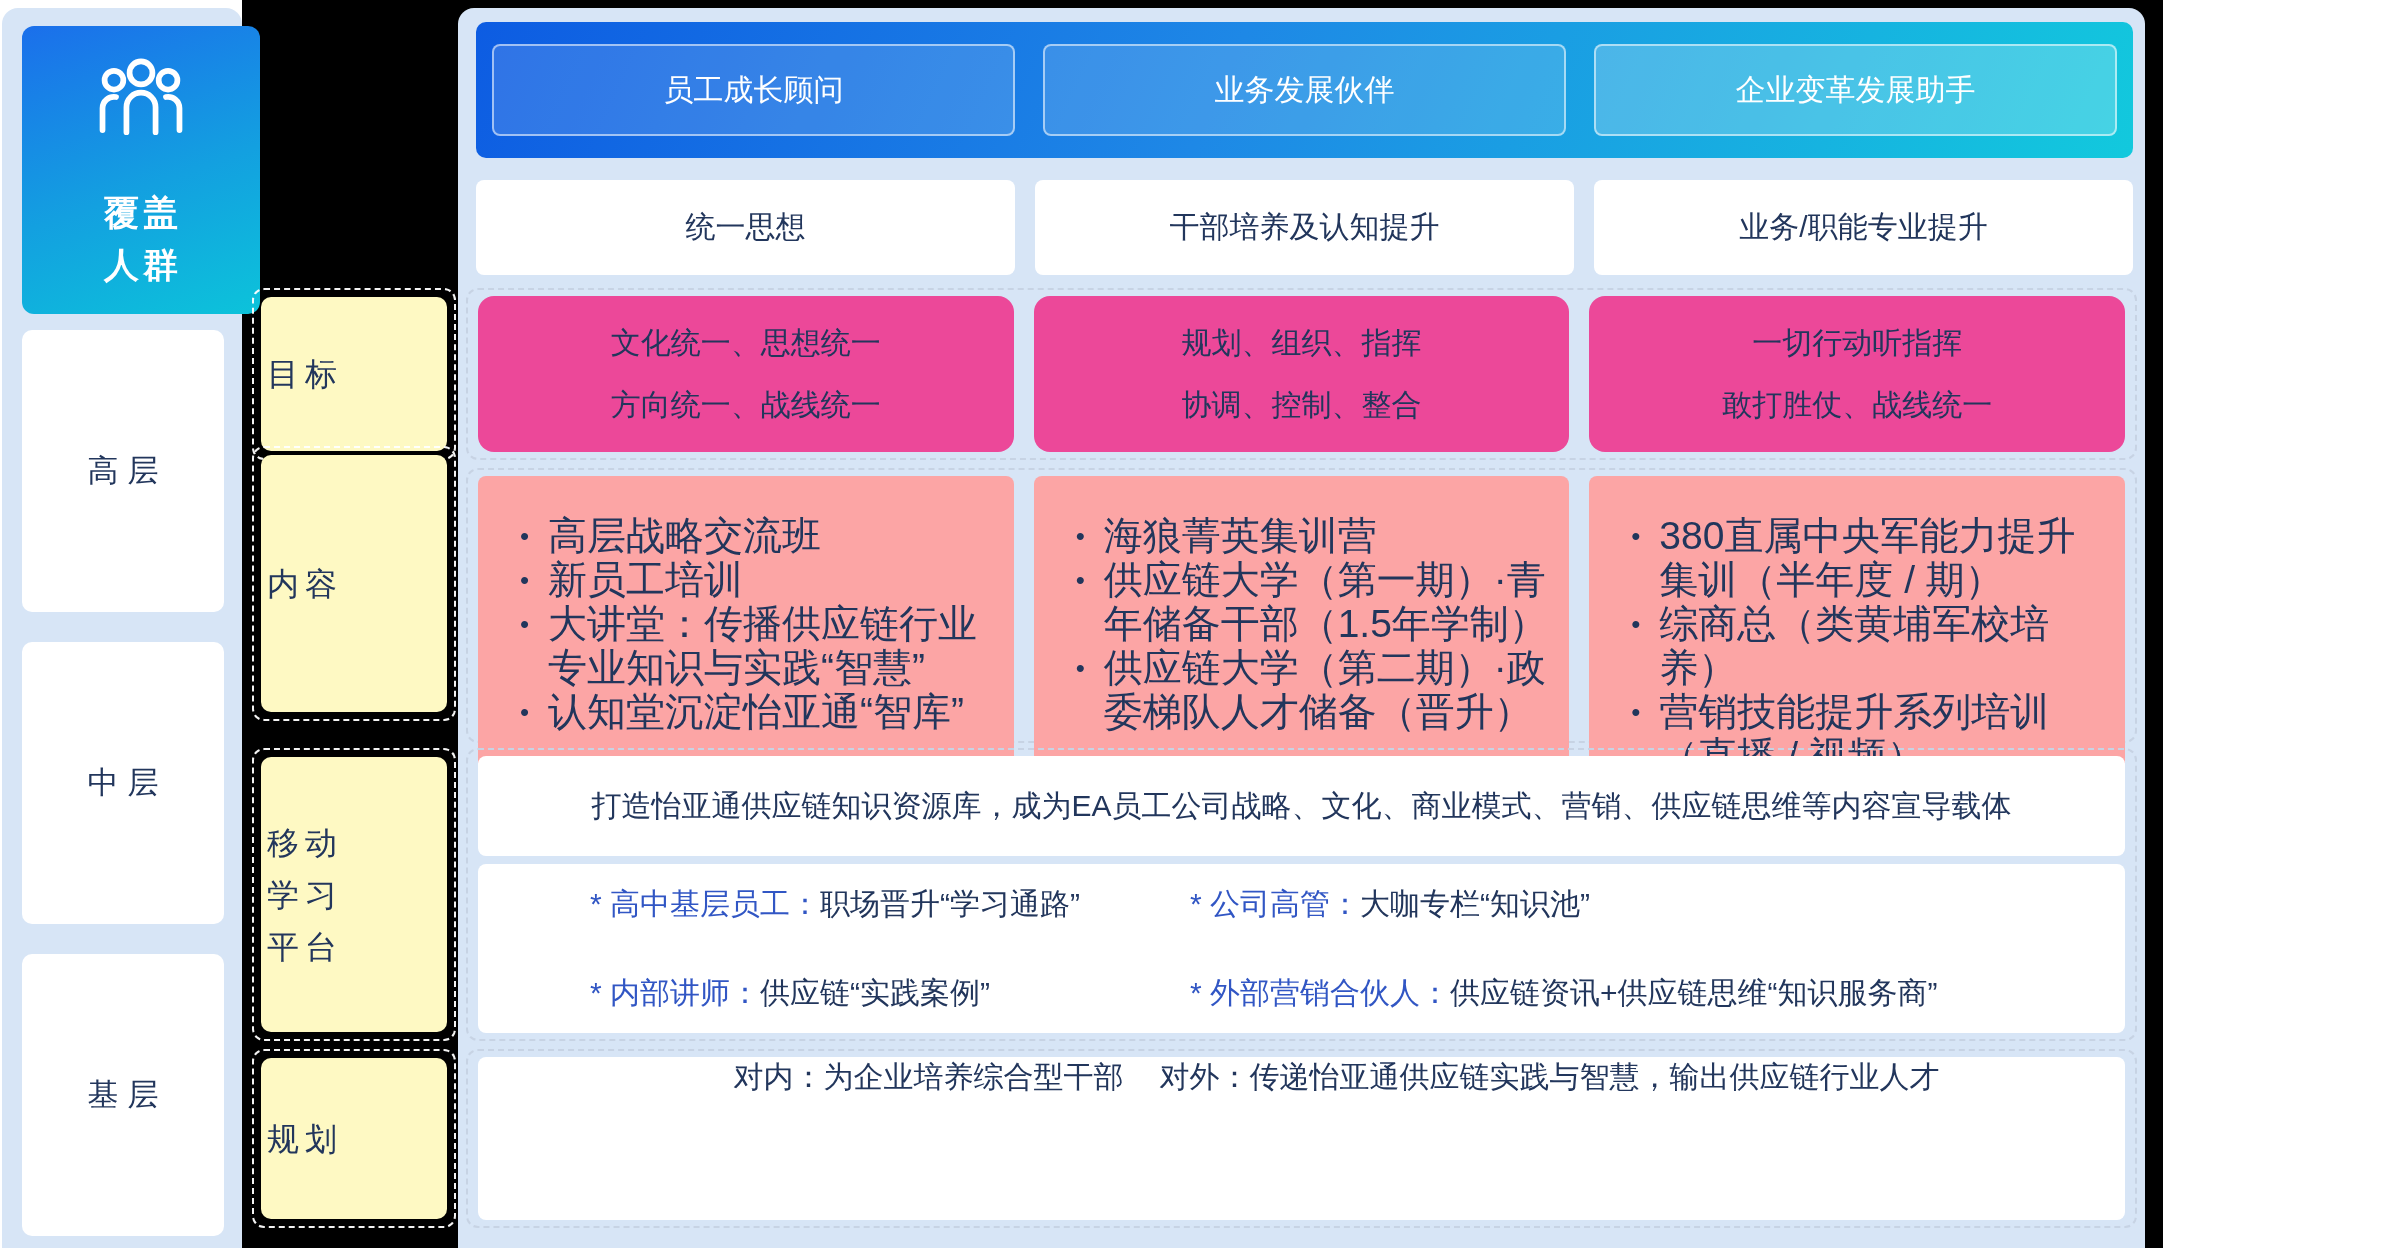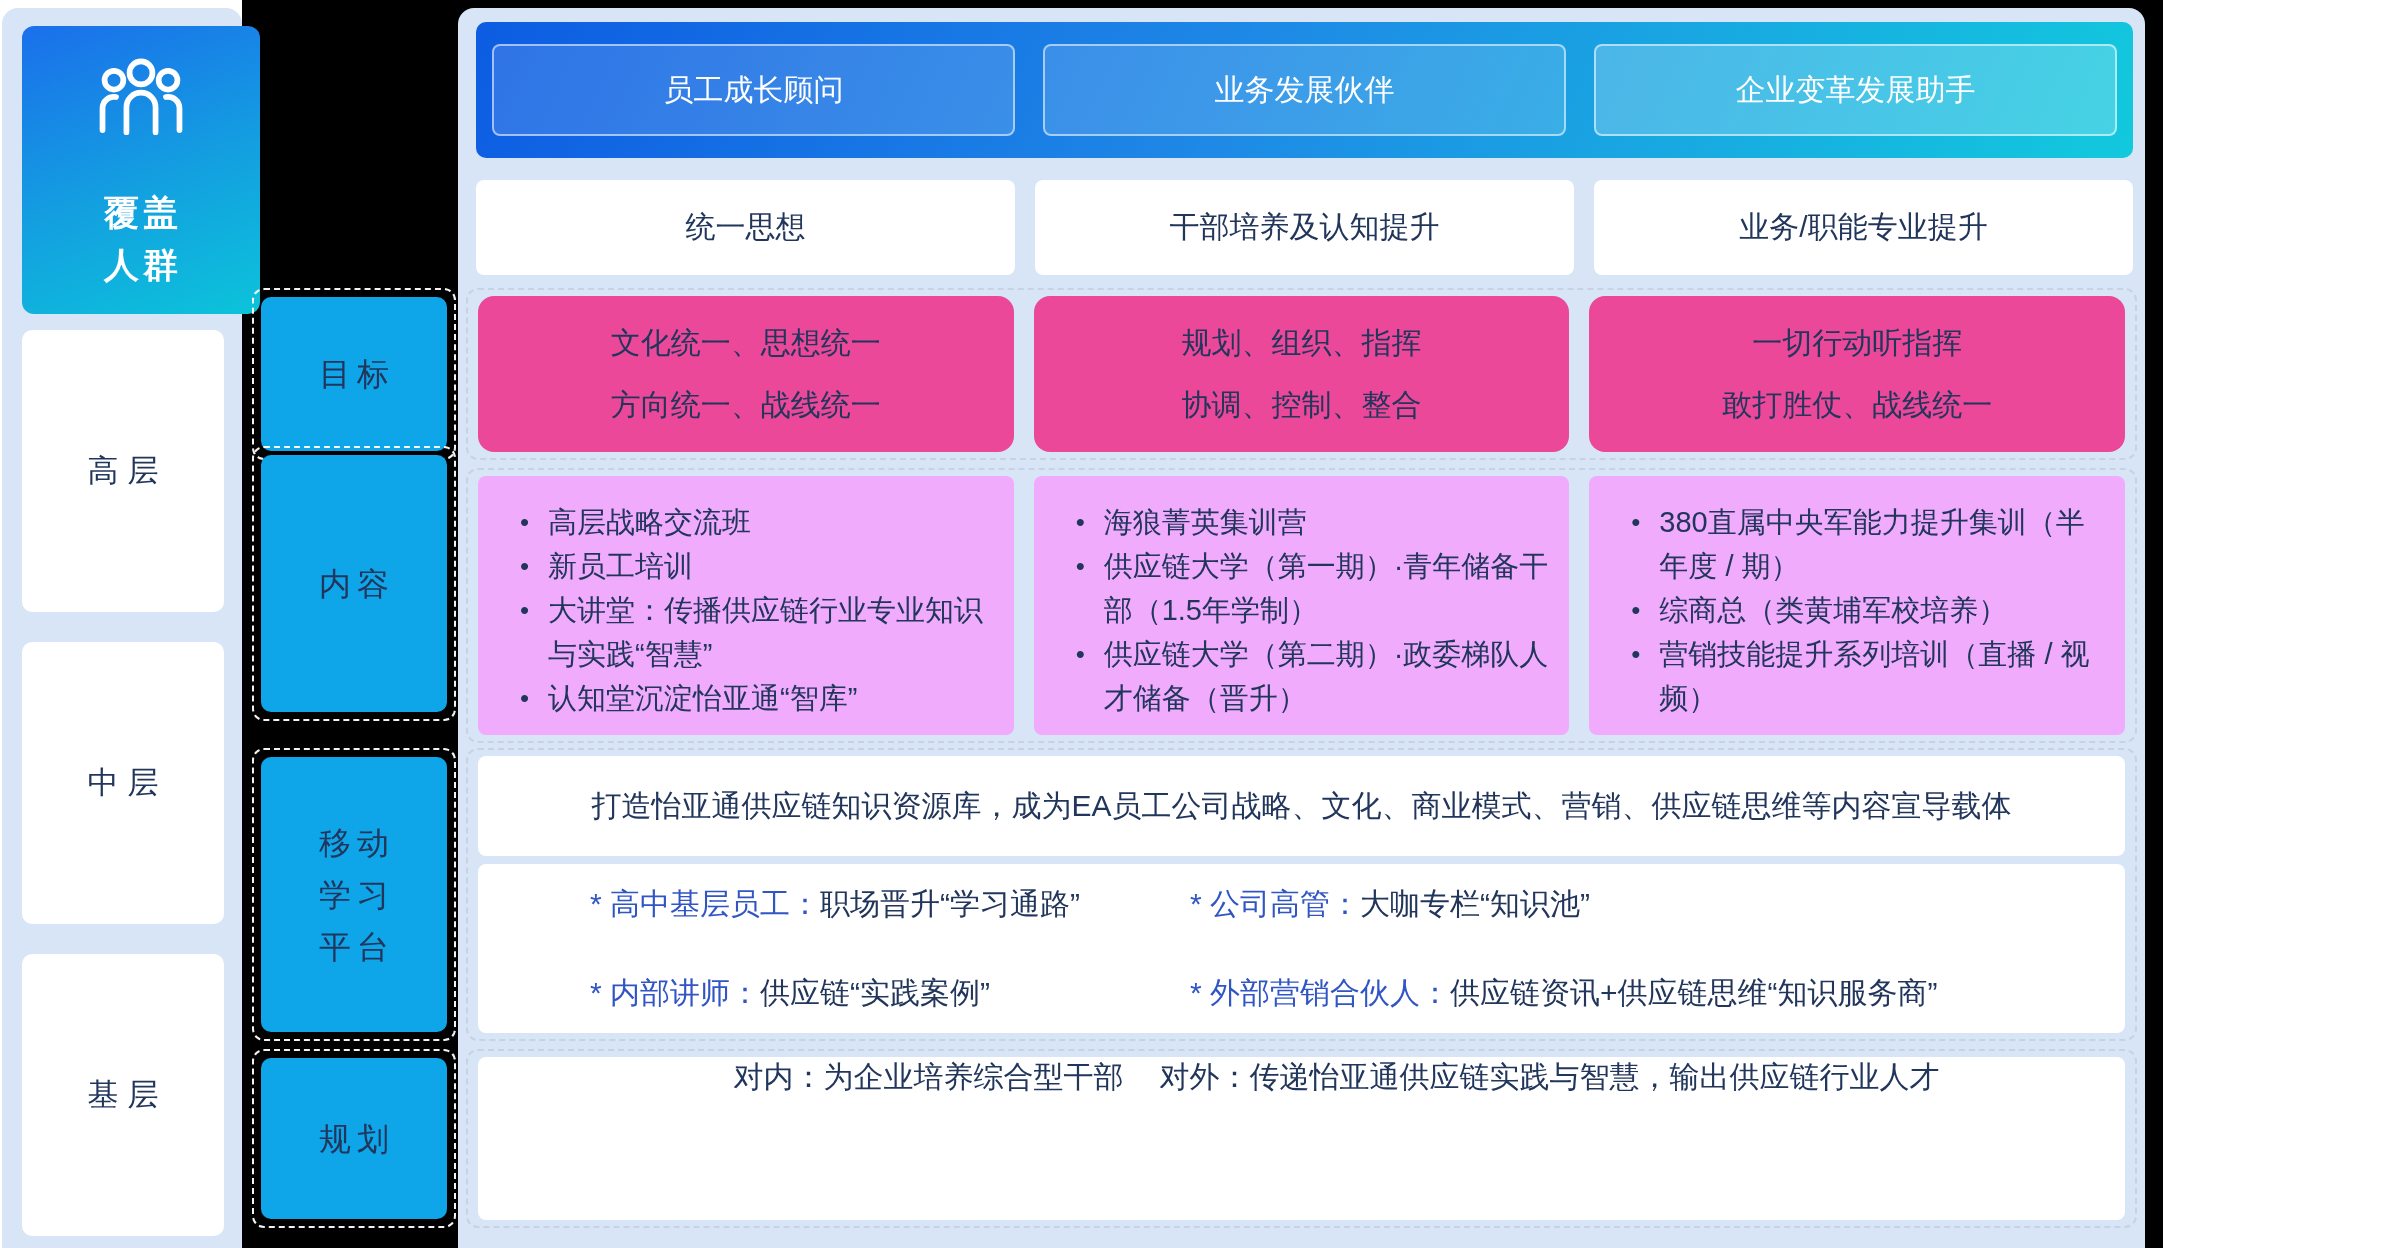--- a/index.html
+++ b/index.html
@@ -23,22 +23,22 @@
     line-height:52px; text-align:center; }
 
   .side-card { position:absolute; left:20px; width:202px; height:282px; background:#ffffff; border-radius:10px;
     display:flex; align-items:center; justify-content:center;
     color:#22365c; font-size:31px; letter-spacing:9px; text-indent:9px; }
   .side-1 { top:322px;font-family:Liberation Mono, monospace; } .side-2 { top:634px; } .side-3 { top:946px; }
 
   
   .label-rect { position:absolute; left:252px; width:204px; border:2px dashed rgba(255,255,255,0.95);
     border-radius:12px; padding:7px; }
-  .label-box { width:100%; height:100%; background:#0ea5e9; border-radius:10px;
-    display:flex; flex-direction:column; align-items:center; justify-content:center;
+  .label-box { width:100%; height:100%; background:#fef9c3; border-radius:10px;
+    display:flex; flex-direction:column; align-items:flex-start; justify-content:center;
     color:#22365c; font-size:32px; letter-spacing:6px; text-indent:6px; line-height:52px; }
 
   
   .panel-center { position:absolute; left:458px; top:8px; width:1687px; height:1240px;
     background:#d7e5f6; border-radius:16px 16px 0 0; }
 
   .header-bar { position:absolute; left:18px; top:14px; width:1657px; height:136px; border-radius:10px;
     background:linear-gradient(115deg,#0d5ce2 0%,#1e88e6 45%,#12c9dd 100%);
     display:grid; grid-template-columns:repeat(3,1fr); gap:28px; align-items:center; padding:0 16px; }
   .tab { height:92px; border-radius:8px; border:2px solid rgba(255,255,255,0.55);
@@ -56,22 +56,22 @@
   .rect-goal    { top:280px;  height:172px; }
   .rect-content { top:460px;  height:275px; }
   .rect-mobile  { top:740px;  height:293px; display:flex; flex-direction:column; gap:8px; }
   .rect-plan    { top:1041px; height:179px; }
 
   .grid3 { display:grid; grid-template-columns:repeat(3,1fr); gap:20px; height:100%; }
 
   .goal-cell { background:#ec4899; border-radius:16px; display:flex; flex-direction:column;
     align-items:center; justify-content:center; color:#22365c; font-size:30px; line-height:62px; }
 
-  .content-cell { background:#f0abfc; border-radius:8px; padding:24px 20px 0 40px;
-    color:#22365c; font-size:29px; }
+  .content-cell { background:#fca5a5; border-radius:8px; padding:38px 20px 0 40px;
+    color:#22365c; font-size:39px; }
   .content-cell ul { list-style:none; }
   .content-cell li { position:relative; padding-left:30px; line-height:44px; }
   .content-cell li::before { content:"•"; position:absolute; left:2px; top:0; color:#22365c; font-size:26px; }
 
   .band { background:#ffffff; border-radius:8px; }
   .band-banner { height:100px; display:flex; align-items:center; justify-content:center;
     color:#22365c; font-size:30px; }
   .band-stars { flex:1; display:grid; grid-template-columns:600px 1fr; row-gap:48px;
     align-content:center; padding-left:112px; }
   .star-item { font-size:30px; color:#22365c; white-space:nowrap; }

